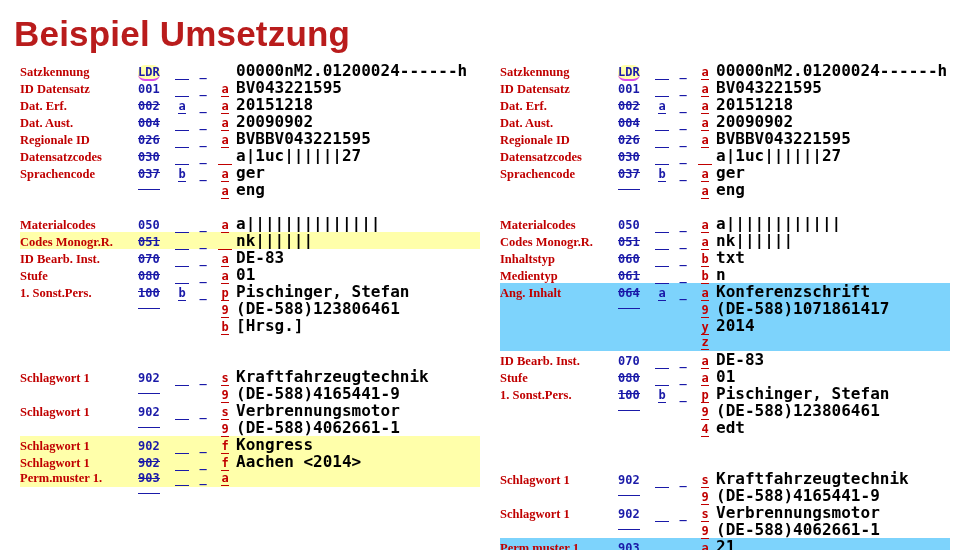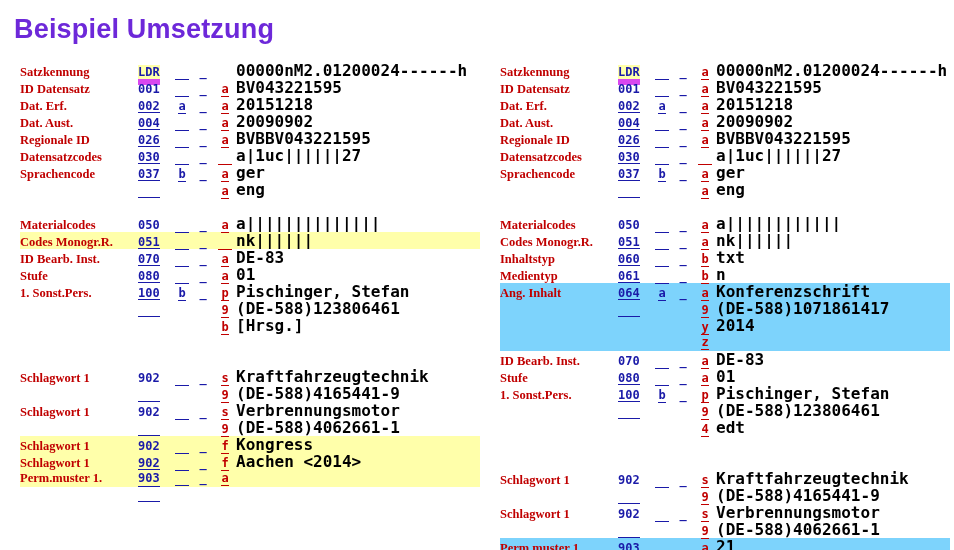--- a/index.html
+++ b/index.html
@@ -11,23 +11,23 @@
     height: 550px;
     background: #ffffff;
     font-family: "Liberation Sans", sans-serif;
     overflow: hidden;
     position: relative;
   }
   #title {
     position: absolute;
     left: 14px;
     top: 14px;
-    font-size: 27px;
-    font-weight: bold;
-    color: #6d28d9;
+    font-size: 35px;
+    font-weight: bold;
+    color: #b91c1c;
     letter-spacing: 0.2px;
   }
   .col {
     position: absolute;
     top: 62px;
   }
   #col-left { left: 20px; width: 460px; }
   #col-right { left: 500px; width: 450px; }
 
   .row {
@@ -53,21 +53,21 @@
   .fld {
     width: 34px;
     flex: 0 0 34px;
     color: #1a1aa8;
     font-weight: bold;
     font-family: "DejaVu Sans Mono", monospace;
     font-size: 12px;
     text-align: left;
     letter-spacing: 0;
   }
-  .fld span.u { border-bottom: 1px solid #1a1aa8; padding-bottom: 16px; }
+  .fld span.u { border-bottom: 1px solid #1a1aa8; padding-bottom: 8px; }
   .ind {
     width: 20px;
     flex: 0 0 20px;
     color: #1a1aa8;
     font-weight: bold;
     font-family: "DejaVu Sans Mono", monospace;
     font-size: 12px;
     text-align: center;
   }
   .ind span.u { border-bottom: 1px solid #1a1aa8; }
@@ -95,21 +95,22 @@
     font-weight: bold;
     font-family: "DejaVu Sans Mono", monospace;
     font-size: 16px;
     flex: 1 1 auto;
     overflow: hidden;
   }
   .hl-yellow { background: #ffffaa; }
   .hl-green  { background: #7dd3fc; }
   .ldr {
     background: #ffffaa;
-    border-bottom: 6px solid #d946ef;
+    border-bottom: 2px solid #d946ef;
+    border-radius: 7px;
   }
 </style>
 </head>
 <body>
 
 <div id="title">Beispiel Umsetzung</div>
 
 <div class="col" id="col-left">
     <div class="row">
       <div class="lbl">Satzkennung</div>

